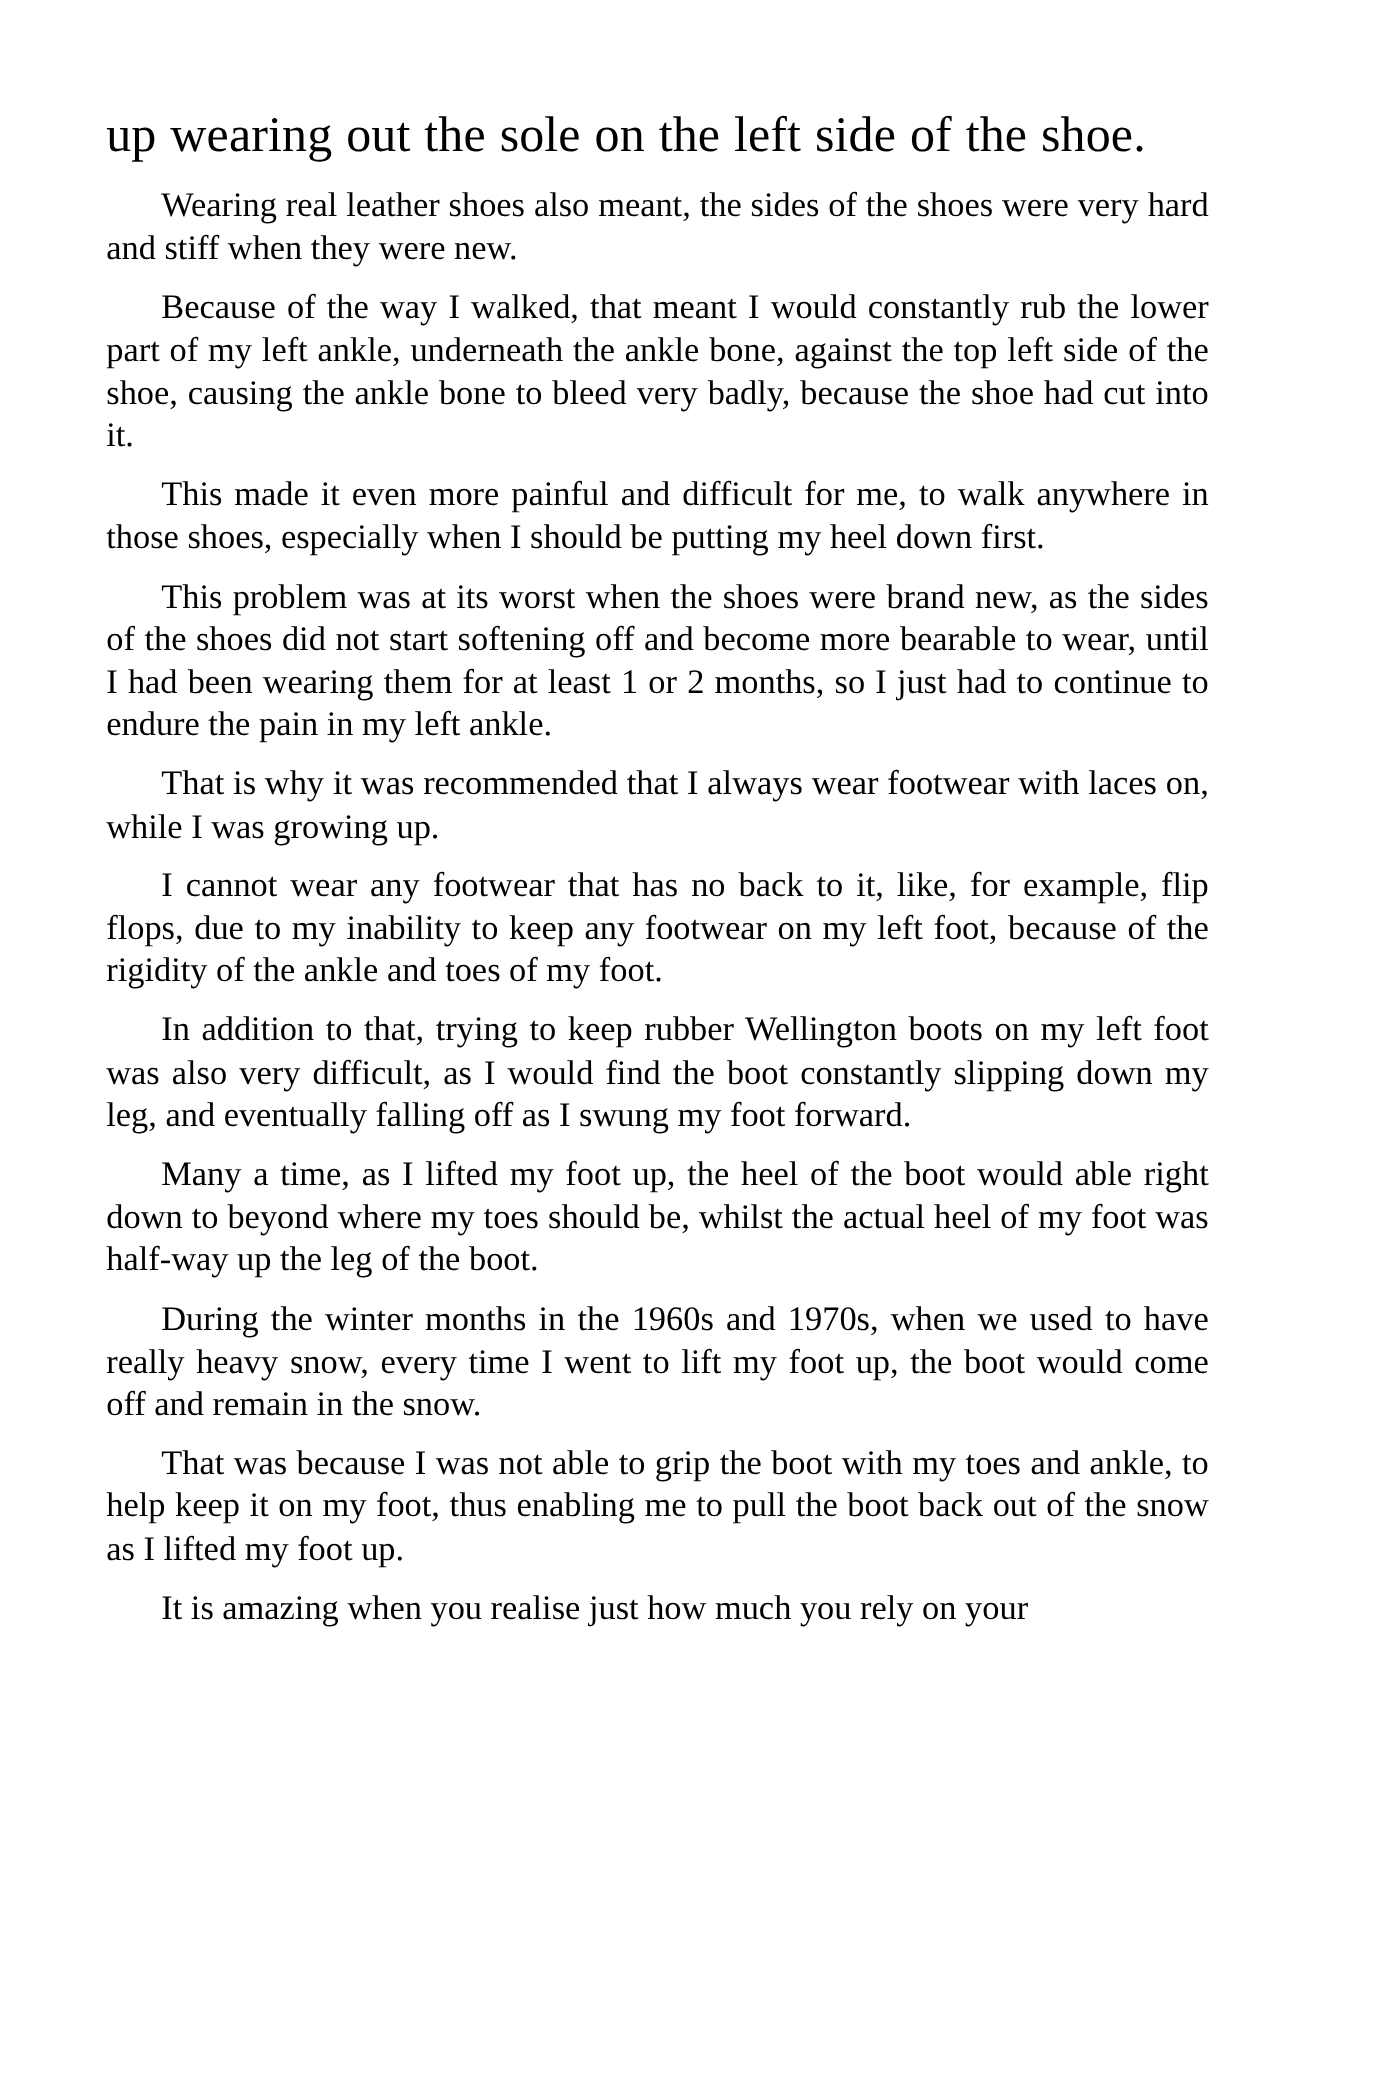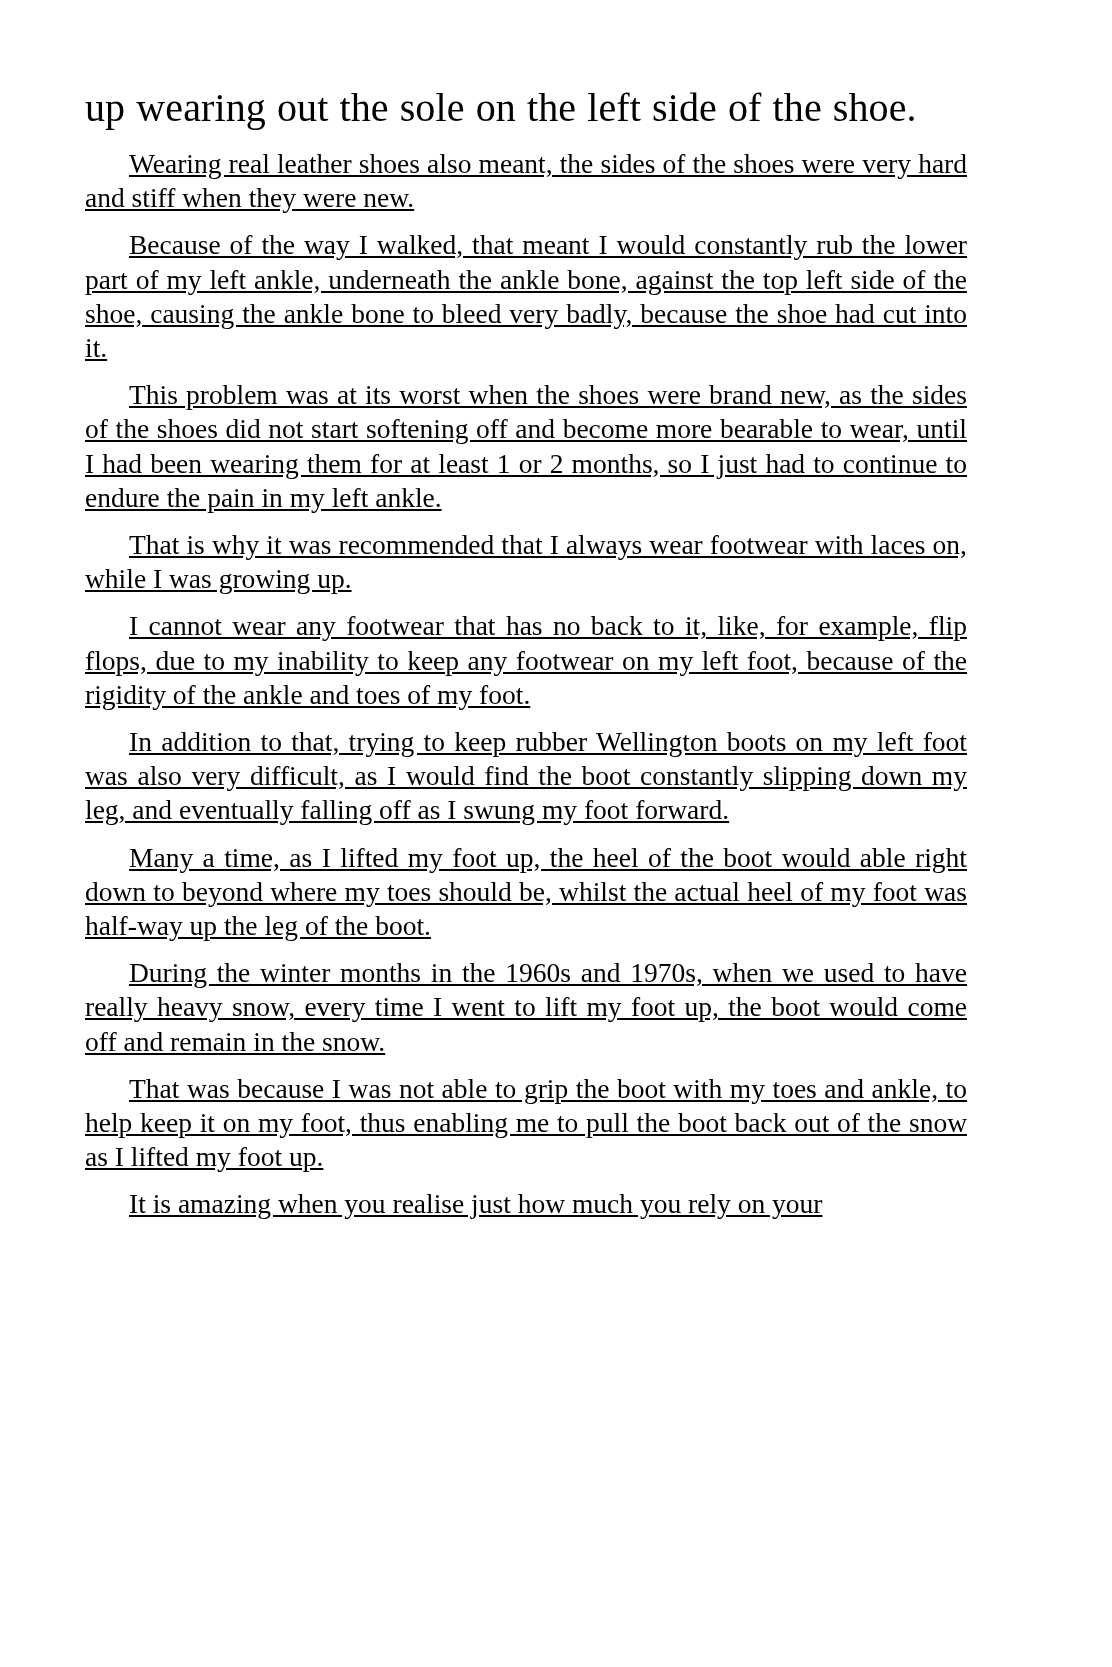--- a/index.html
+++ b/index.html
@@ -39,36 +39,36 @@
   .para {
     font-size: 27.5px;
     line-height: 34.2px;
     text-align: justify;
     text-align-last: left;
     margin: 0 0 13px 0;
     text-indent: 44px;
     letter-spacing: 0px;
     word-spacing: 0px;
     hyphens: none;
-    text-decoration: underline;
   }
   .para:last-child {
     margin-bottom: 0;
   }
 </style>
 </head>
 <body>
 
 <div class="page">
   <div class="page-body">
 
     <h1 class="chapter-heading">up wearing out the sole on the left side of the shoe.</h1>
 
     <p class="para">Wearing real leather shoes also meant, the sides of the shoes were very hard and stiff when they were new.</p>
     <p class="para">Because of the way I walked, that meant I would constantly rub the lower part of my left ankle, underneath the ankle bone, against the top left side of the shoe, causing the ankle bone to bleed very badly, because the shoe had cut into it.</p>
+    <p class="para">This made it even more painful and difficult for me, to walk anywhere in those shoes, especially when I should be putting my heel down first.</p>
     <p class="para">This problem was at its worst when the shoes were brand new, as the sides of the shoes did not start softening off and become more bearable to wear, until I had been wearing them for at least 1 or 2 months, so I just had to continue to endure the pain in my left ankle.</p>
     <p class="para">That is why it was recommended that I always wear footwear with laces on, while I was growing up.</p>
     <p class="para">I cannot wear any footwear that has no back to it, like, for example, flip flops, due to my inability to keep any footwear on my left foot, because of the rigidity of the ankle and toes of my foot.</p>
     <p class="para">In addition to that, trying to keep rubber Wellington boots on my left foot was also very difficult, as I would find the boot constantly slipping down my leg, and eventually falling off as I swung my foot forward.</p>
     <p class="para">Many a time, as I lifted my foot up, the heel of the boot would able right down to beyond where my toes should be, whilst the actual heel of my foot was half-way up the leg of the boot.</p>
     <p class="para">During the winter months in the 1960s and 1970s, when we used to have really heavy snow, every time I went to lift my foot up, the boot would come off and remain in the snow.</p>
     <p class="para">That was because I was not able to grip the boot with my toes and ankle, to help keep it on my foot, thus enabling me to pull the boot back out of the snow as I lifted my foot up.</p>
     <p class="para">It is amazing when you realise just how much you rely on your</p>
 
   </div>

